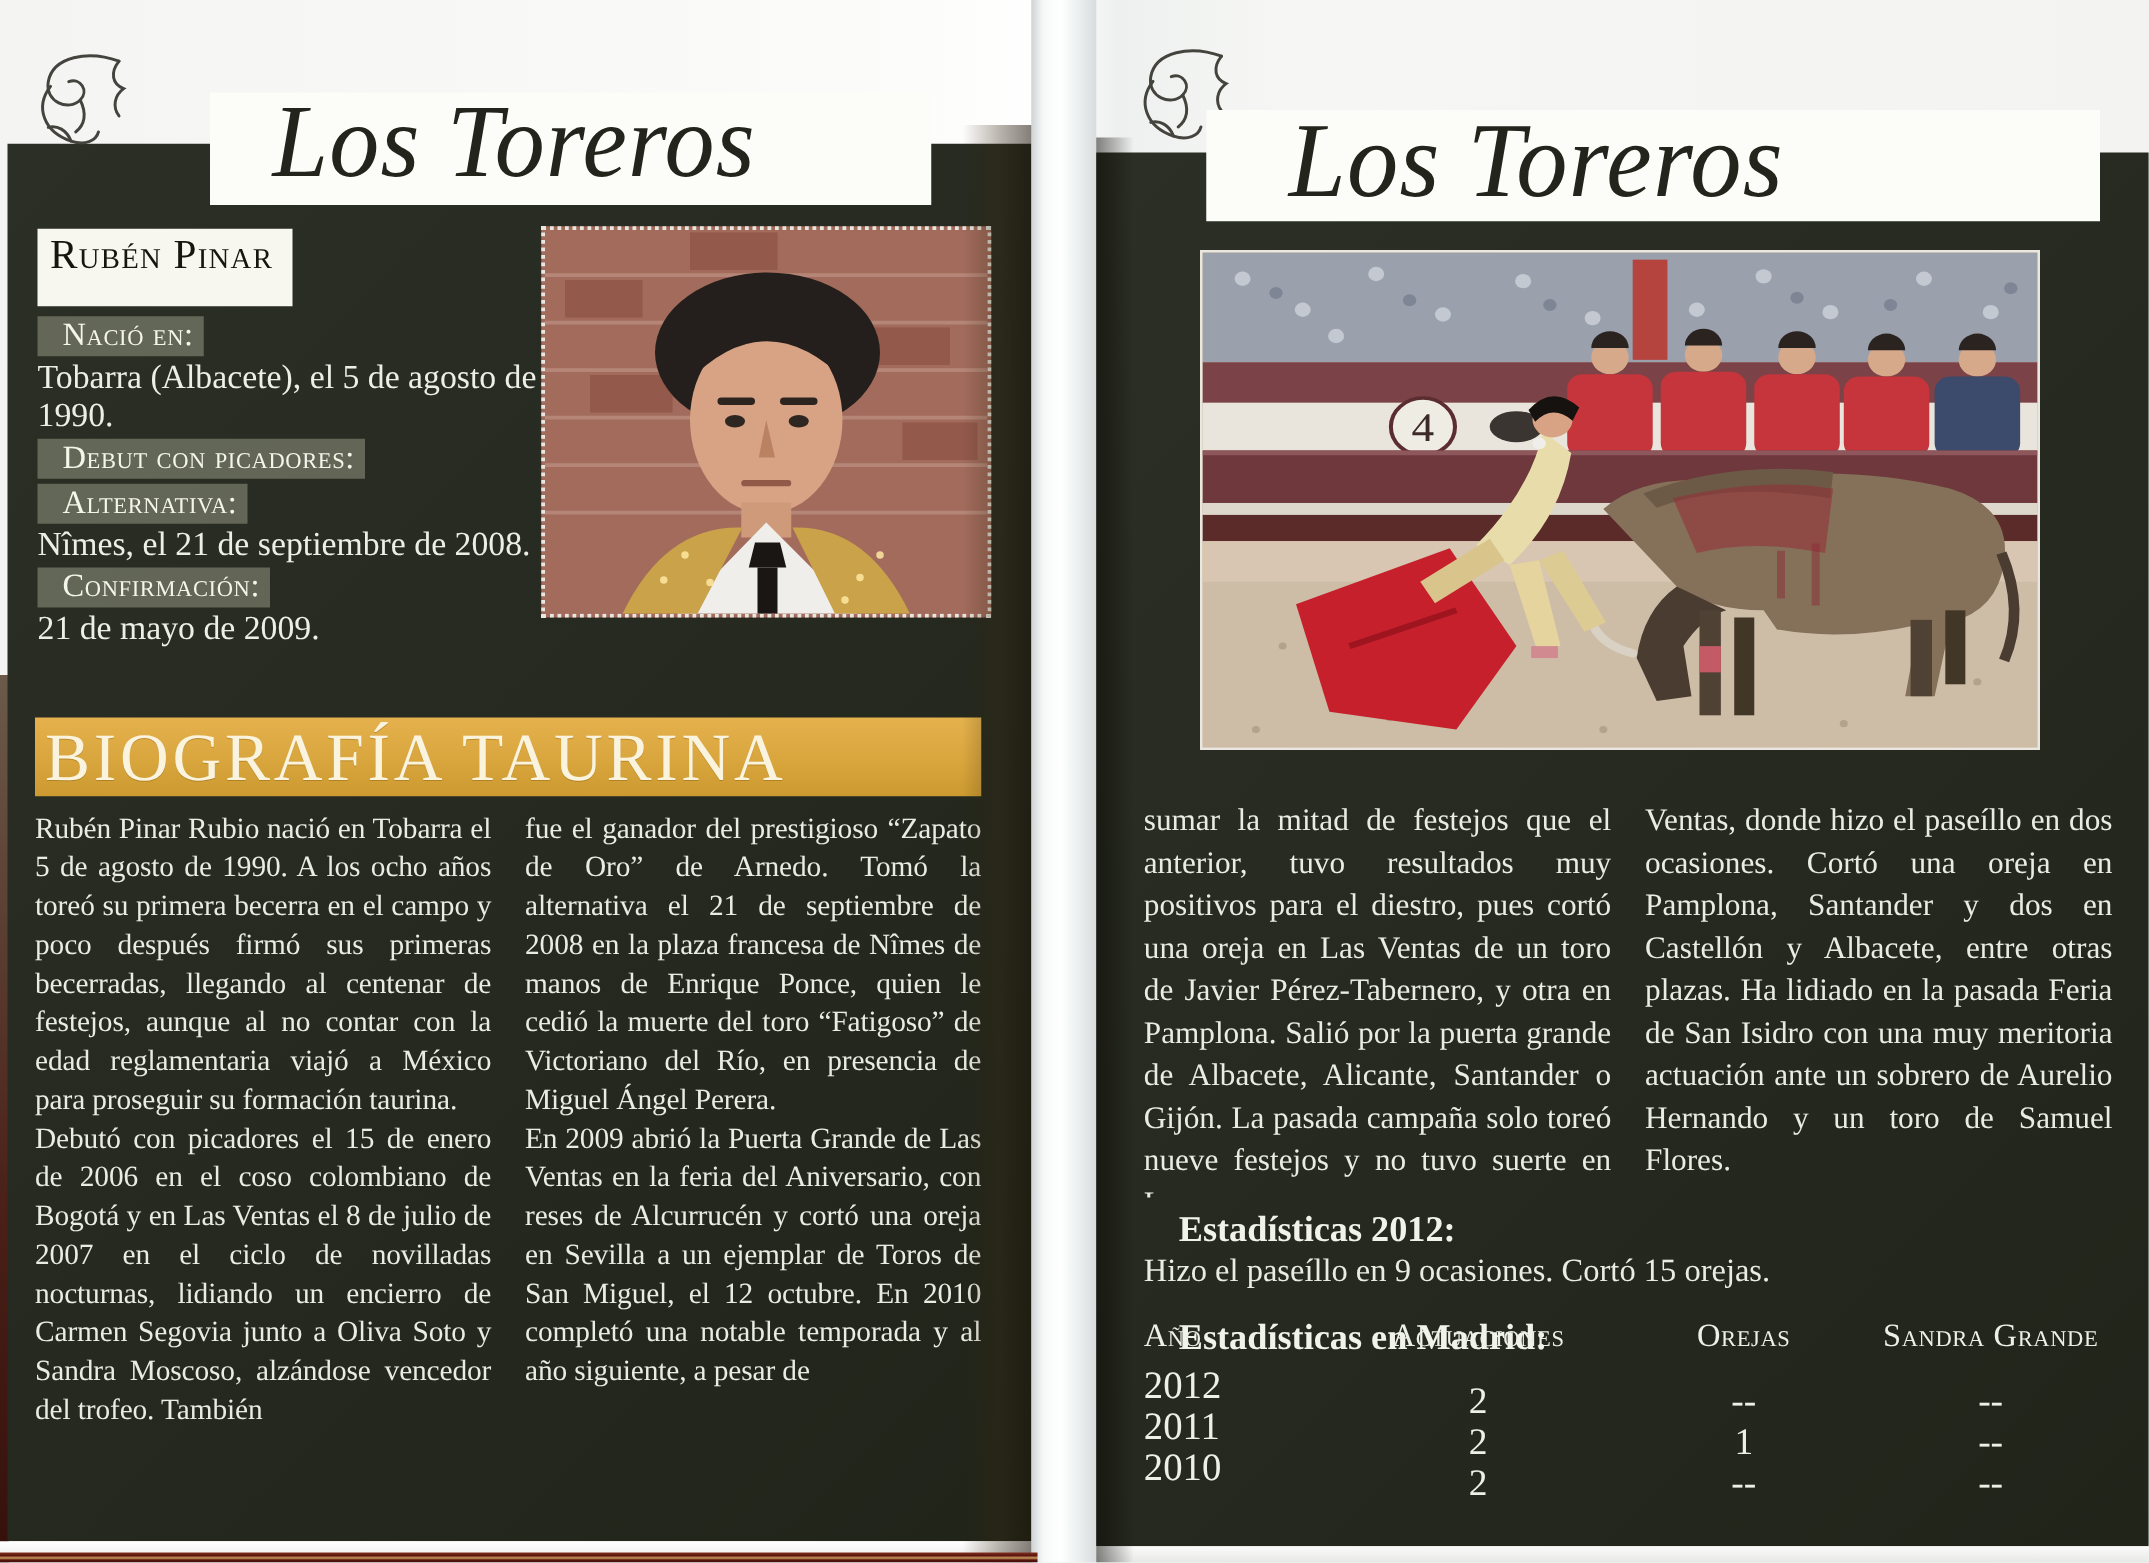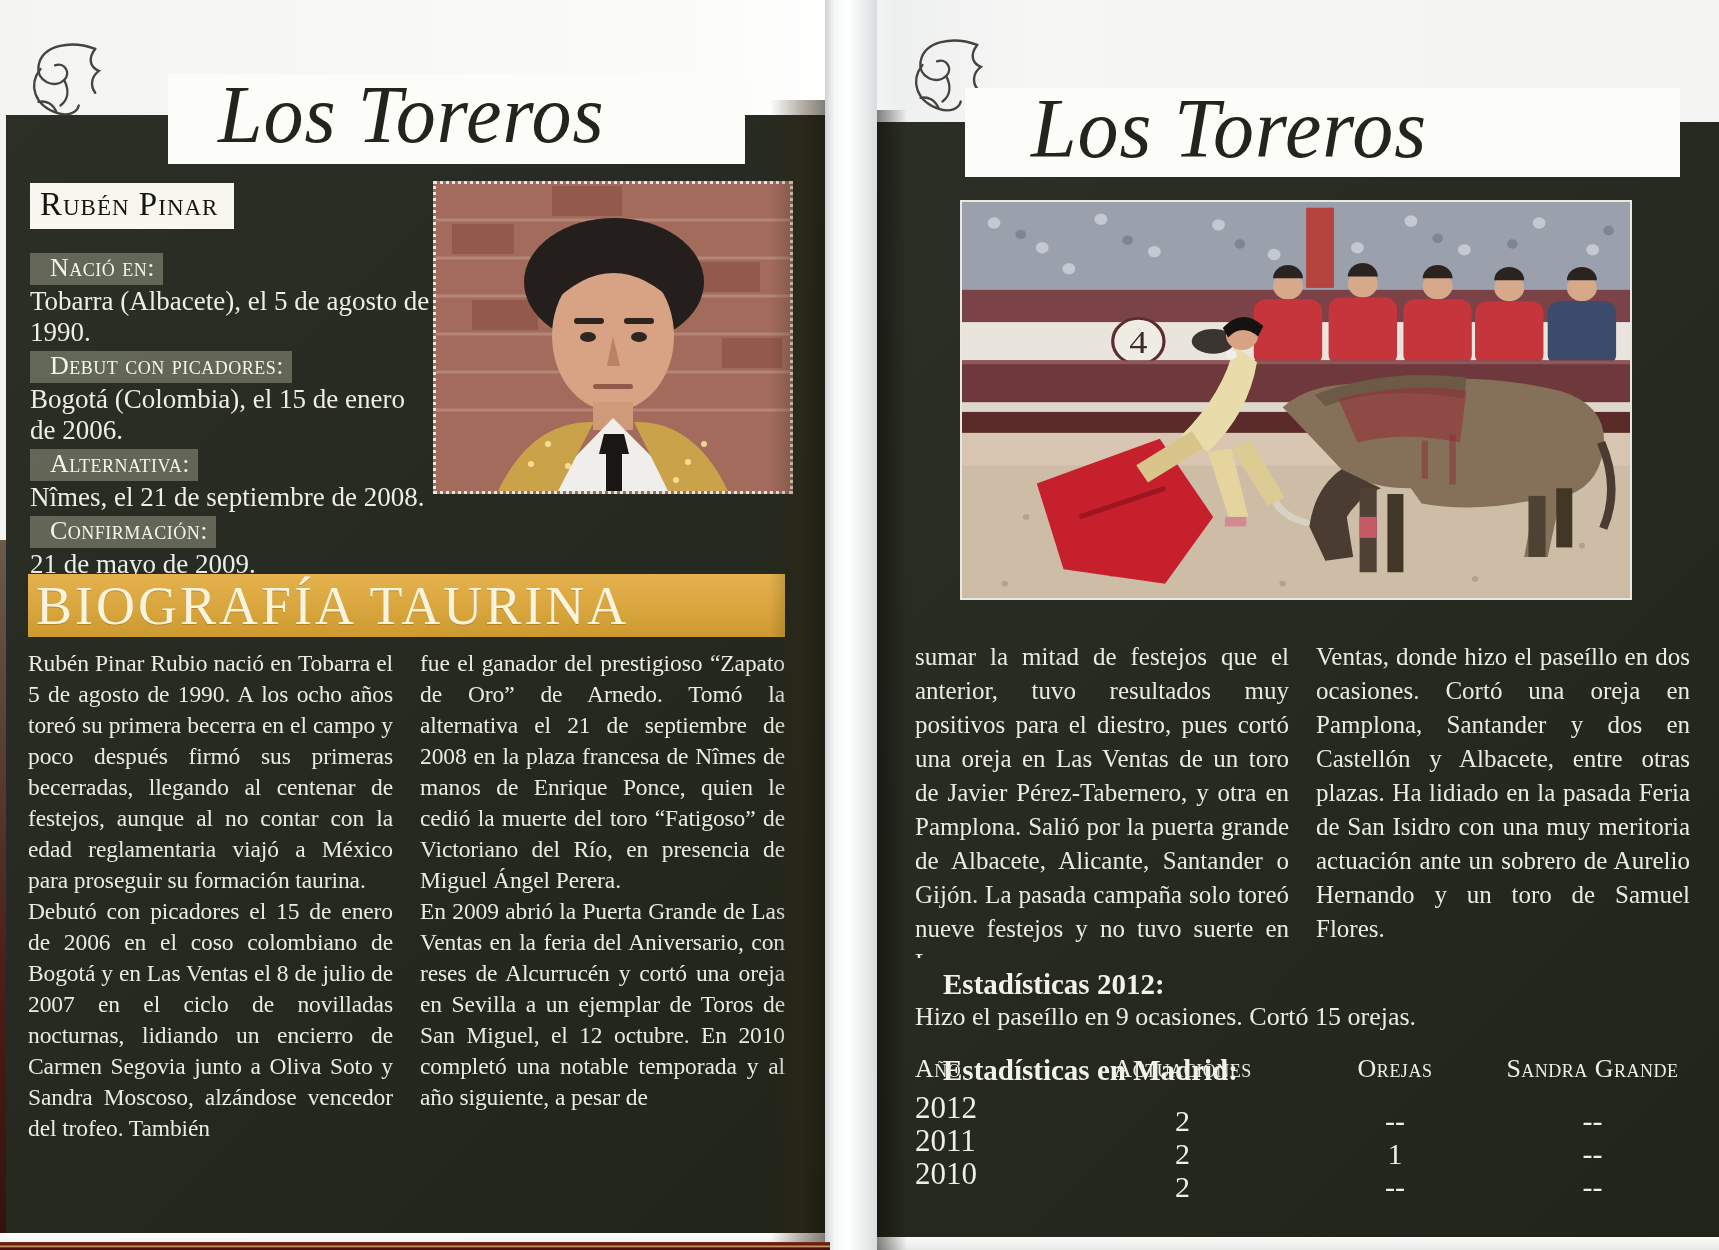--- a/index.html
+++ b/index.html
@@ -36,21 +36,21 @@
     transform:scaleY(1.04);}
   .band-left .page-title{padding-left:50px;font-size:80px;}
   .band-right .page-title{padding-left:66px;}
 
   
   .flourish{z-index:3;}
 
   
   .name-label{left:30px;top:183px;background:#f7f6ef;color:#14160f;
     font-variant:small-caps;font-size:33px;letter-spacing:1px;
-    padding:3px 16px 6px 10px;z-index:4;}
+    padding:3px 16px 22px 10px;z-index:4;}
   .fields{left:30px;top:250px;width:402px;z-index:4;color:#edeee6;}
   .field-label{display:inline-block;background:rgba(188,190,166,.40);
     color:#f4f5eb;font-variant:small-caps;font-size:26px;letter-spacing:.5px;
     padding:0 8px 2px 20px;margin:3px 0 1px;}
   .field-value{display:block;font-size:27px;line-height:31px;}
   .portrait{left:433px;top:181px;width:360px;height:313px;
     border:3px dotted #e8e6df;box-sizing:border-box;background:#a26b5c;z-index:4;}
   .portrait svg{display:block;width:100%;height:100%;}
   .banner{left:28px;top:574px;width:757px;height:63px;
     background:linear-gradient(180deg,#e4b14d 0%,#d9a53d 55%,#cc9a30 100%);
@@ -114,21 +114,20 @@
   <div class="abs title-band band-left">
     <div class="page-title">Los Toreros</div>
   </div>
 
   <div class="abs name-label">Rubén Pinar</div>
 
   <div class="abs fields">
     <span class="field-label">Nació en:</span>
     <span class="field-value">Tobarra (Albacete), el 5 de agosto de 1990.</span>
     <span class="field-label">Debut con picadores:</span>
-    <span class="field-value">Bogotá (Colombia), el 15 de enero de 2006.</span>
     <span class="field-label">Alternativa:</span>
     <span class="field-value">Nîmes, el 21 de septiembre de 2008.</span>
     <span class="field-label">Confirmación:</span>
     <span class="field-value">21 de mayo de 2009.</span>
   </div>
 
   <div class="abs portrait">
     <svg viewBox="0 0 354 307" preserveAspectRatio="none">
       <rect width="354" height="307" fill="#a26b5c"></rect>
       <g stroke="rgba(225,200,185,0.30)" stroke-width="3">

